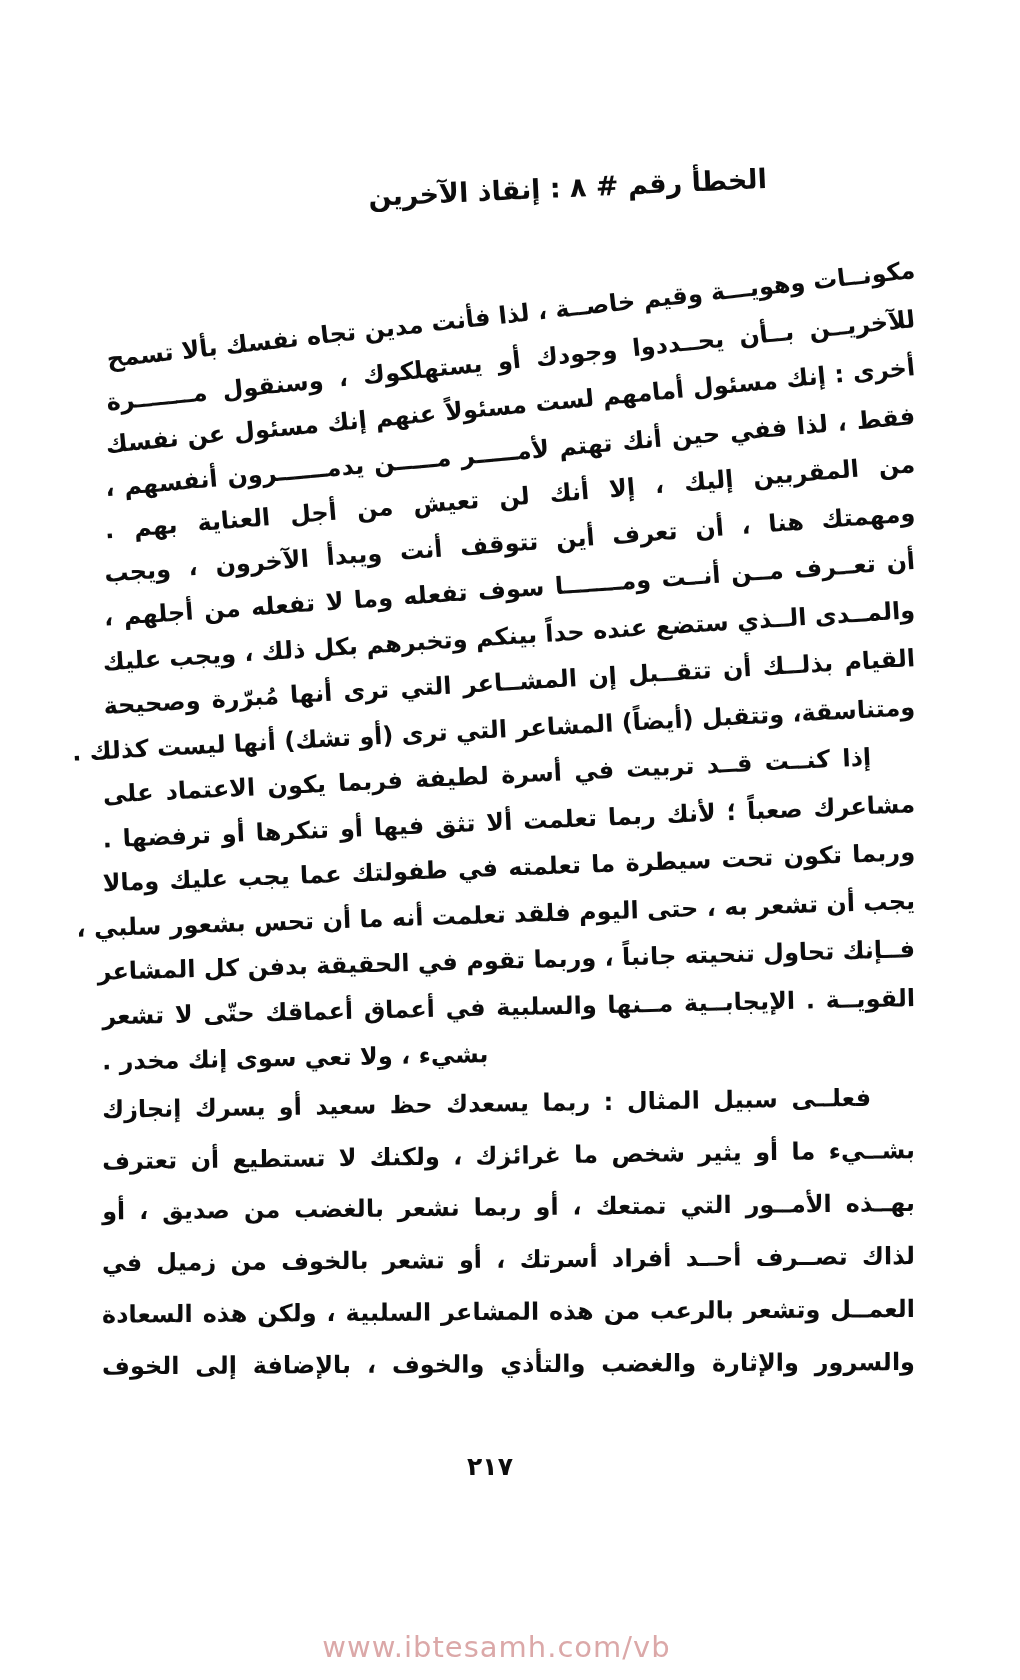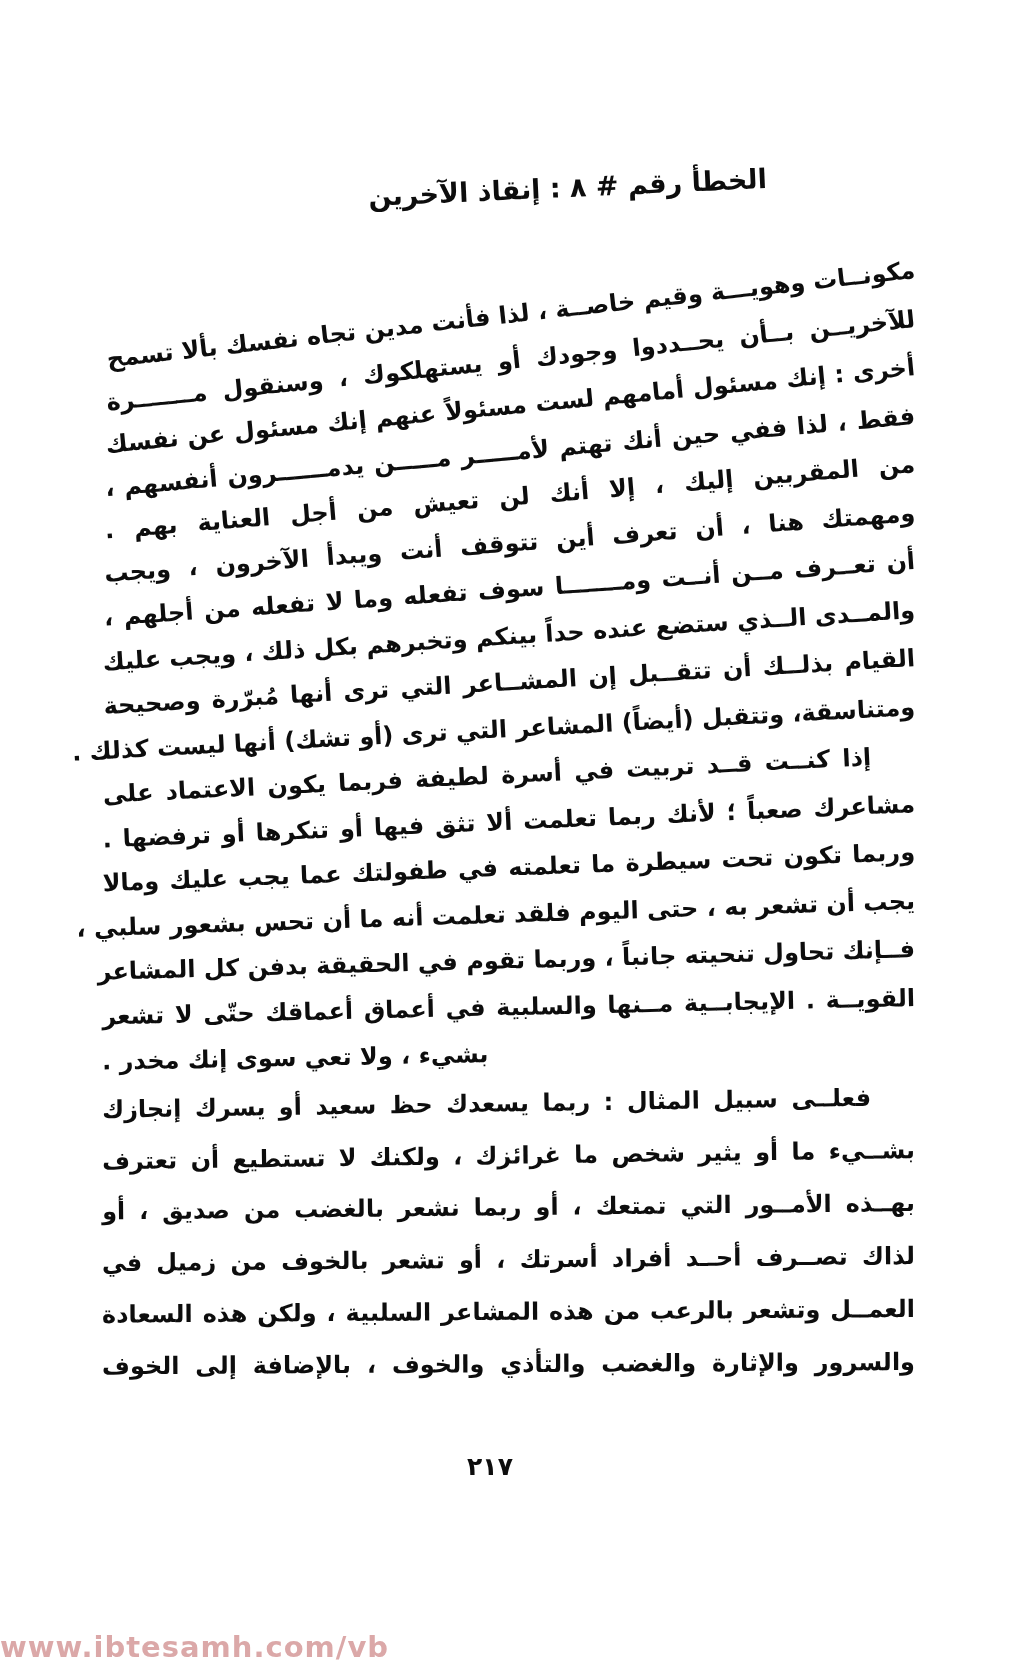--- a/index.html
+++ b/index.html
@@ -69,23 +69,23 @@
   .pagenum{
     position:absolute;
     top:1452px;left:0;width:1020px;
     text-align:center;
     font-size:25px;font-weight:bold;
     transform:translateX(-20px);
   }
   .watermark{
     position:absolute;
     top:1630px;left:0;width:993px;
-    text-align:left;
+    text-align:center;
     direction:ltr;
-    font-size:29px;font-weight:bold;
+    font-size:29px;font-weight:normal;
     color:#dba8a8;
     letter-spacing:1px;
   }
 </style>
 </head>
 <body>
 
 <div class="page">
 
   <div class="title">الخطأ رقم # ٨ : إنقاذ الآخرين</div>

